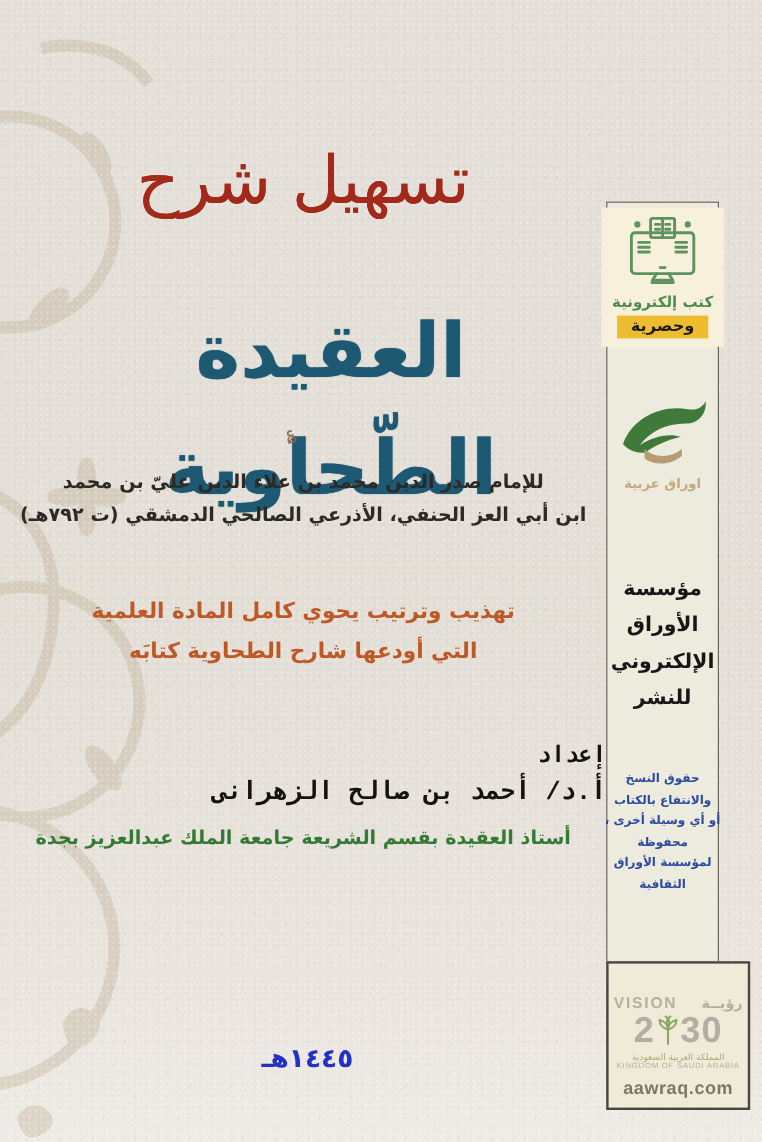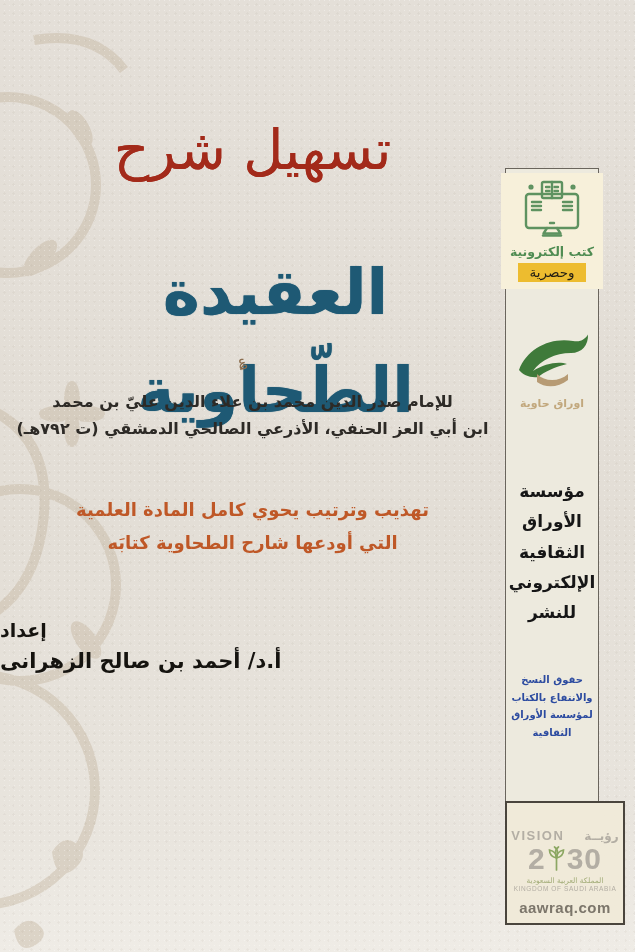--- a/index.html
+++ b/index.html
@@ -47,21 +47,21 @@
     color:#2d2a26;
   }
   .subtitle-block{
     position:absolute;top:493px;left:0;width:505px;
     text-align:center;direction:rtl;
     font-size:18px;font-weight:bold;line-height:1.85;
     color:#bf5827;
   }
   .prepare-block{
     position:absolute;top:616px;left:0;width:505px;
-    text-align:left;direction:rtl;color:#15130f;
+    text-align:right;direction:rtl;color:#15130f;font-family:Liberation Mono, monospace;
   }
   .prepare-label{font-size:19px;line-height:1.5;font-weight:bold;}
   .preparer-name{font-size:21px;line-height:1.6;font-weight:bold;}
   .preparer-title{
     position:absolute;top:688px;left:0;width:505px;
     text-align:center;direction:rtl;
     font-size:16px;font-weight:bold;color:#347a36;
   }
   .date-block{
     position:absolute;top:866px;left:150px;width:230px;
@@ -82,21 +82,21 @@
   }
   .ebadge{
     margin-top:4px;width:102px;
     background:#f7f0da;
     padding:7px 3px 7px;box-sizing:border-box;
     text-align:center;
   }
   .ebadge-line1{display:block;color:#4f8c52;font-size:12.5px;font-weight:bold;margin-top:2px;}
   .ebadge-line2{
     display:inline-block;background:#edbc2f;color:#211d14;
-    font-size:13.5px;font-weight:normal;padding:1px 11px 2px;margin-top:4px;
+    font-size:13.5px;font-weight:bold;padding:1px 11px 2px;margin-top:4px;
   }
   .brandlogo{margin-top:44px;text-align:center;}
   .brandlogo-caption{font-size:11px;color:#c2a87d;margin-top:2px;font-weight:bold;}
   .orgname{
     margin-top:66px;text-align:center;direction:rtl;
     color:#161616;font-weight:bold;font-size:17px;line-height:1.78;
   }
   .copyright{
     margin-top:44px;text-align:center;direction:rtl;
     color:#2c4ba0;font-size:10px;font-weight:bold;line-height:1.75;
@@ -170,22 +170,24 @@
     <div class="subtitle-block">
       <div>تهذيب وترتيب يحوي كامل المادة العلمية</div>
       <div>التي أودعها شارح الطحاوية كتابَه</div>
     </div>
 
     <div class="prepare-block">
       <div class="prepare-label">إعداد</div>
       <div class="preparer-name">أ.د/ أحمد بن صالح الزهرانى</div>
     </div>
 
+    <div class="preparer-title">أستاذ العقيدة بقسم الشريعة جامعة الملك عبدالعزيز  بجدة</div>
 
     <div class="date-block">
+      <div class="date-hijri">١٤٤٥هـ</div>
     </div>
 
     <div class="sidebar">
 
       <div class="ebadge">
         <svg width="64" height="58" viewBox="0 0 64 58">
           <g fill="none" stroke="#5e9260" stroke-width="2.4" stroke-linejoin="round" stroke-linecap="round">
             <rect x="6" y="14" width="52" height="34" rx="3"></rect>
             <path d="M12,22 h9 M12,26 h9 M12,30 h9"></path>
             <path d="M43,22 h9 M43,26 h9 M43,30 h9"></path>
@@ -205,33 +207,33 @@
 
       <div class="brandlogo">
         <svg width="78" height="58" viewBox="0 0 78 58">
           <path fill="#3f7a3a" d="M6,37 C14,15 38,4 60,8 C68,9.5 72,6 75,1.5
                  C75.5,12 69,20 58,20 C42,20 28,27 20,38
                  C32,30 46,28 54,31 C42,34 31,39 25,44
                  C17,45 10,42 6,37 Z"></path>
           <path fill="#b79b74" d="M24,41 C32,49 46,49 55,41 L55,47
                  C45,55 32,55 24,49 Z"></path>
         </svg>
-        <div class="brandlogo-caption">اوراق حاوية</div>
+        <div class="brandlogo-caption">اوراق عربية</div>
       </div>
 
       <div class="orgname">
         <div>مؤسسة</div>
         <div>الأوراق</div>
-        <div>الثقافية</div>
         <div>الإلكتروني</div>
         <div>للنشر</div>
       </div>
 
       <div class="copyright">
         <div>حقوق النسخ والانتفاع بالكتاب</div>
+        <div>أو أي وسيلة أخرى ، محفوظة</div>
         <div>لمؤسسة الأوراق الثقافية</div>
       </div>
 
       <div class="visionbox">
         <div class="v-row">
           <span class="v-en">VISION</span>
           <span class="v-ar">رؤيــة</span>
         </div>
         <div class="v-year">
           <span>2</span>

